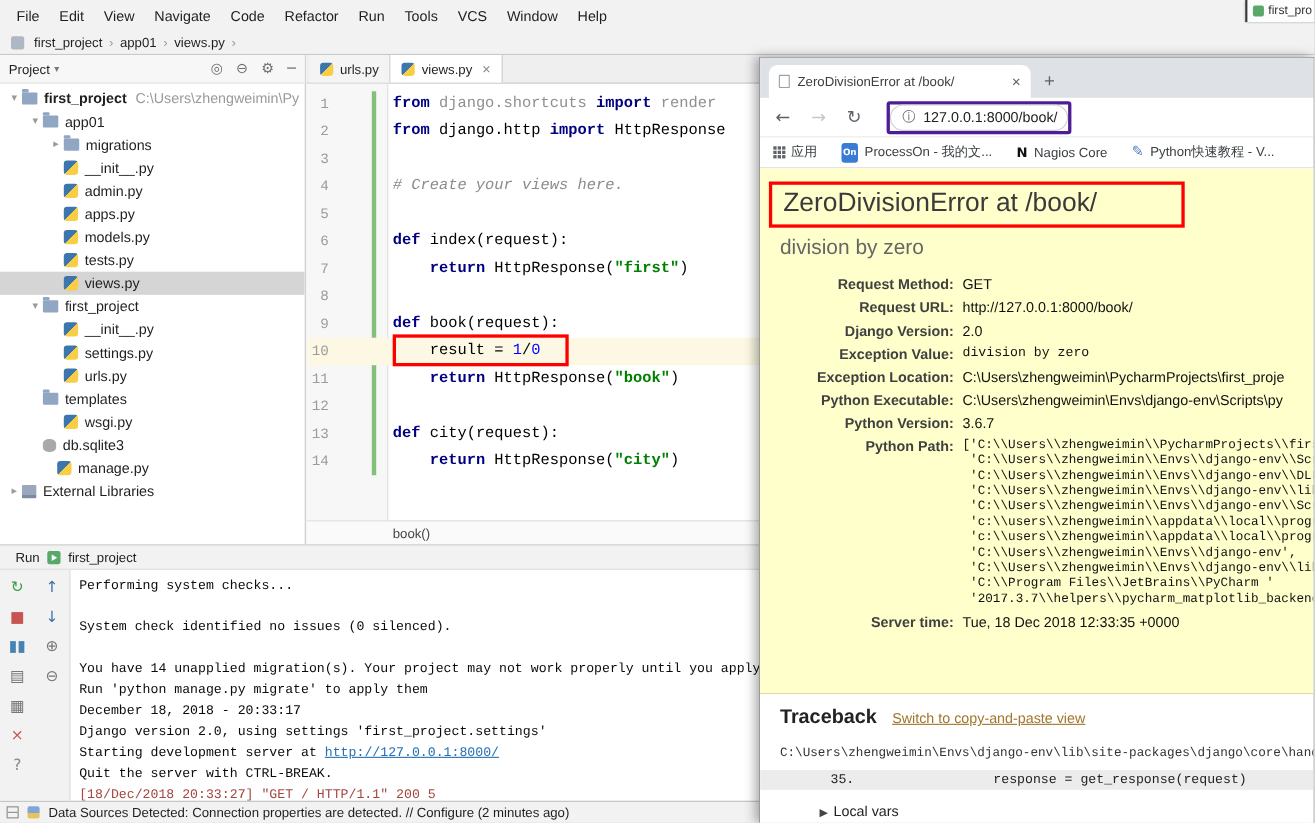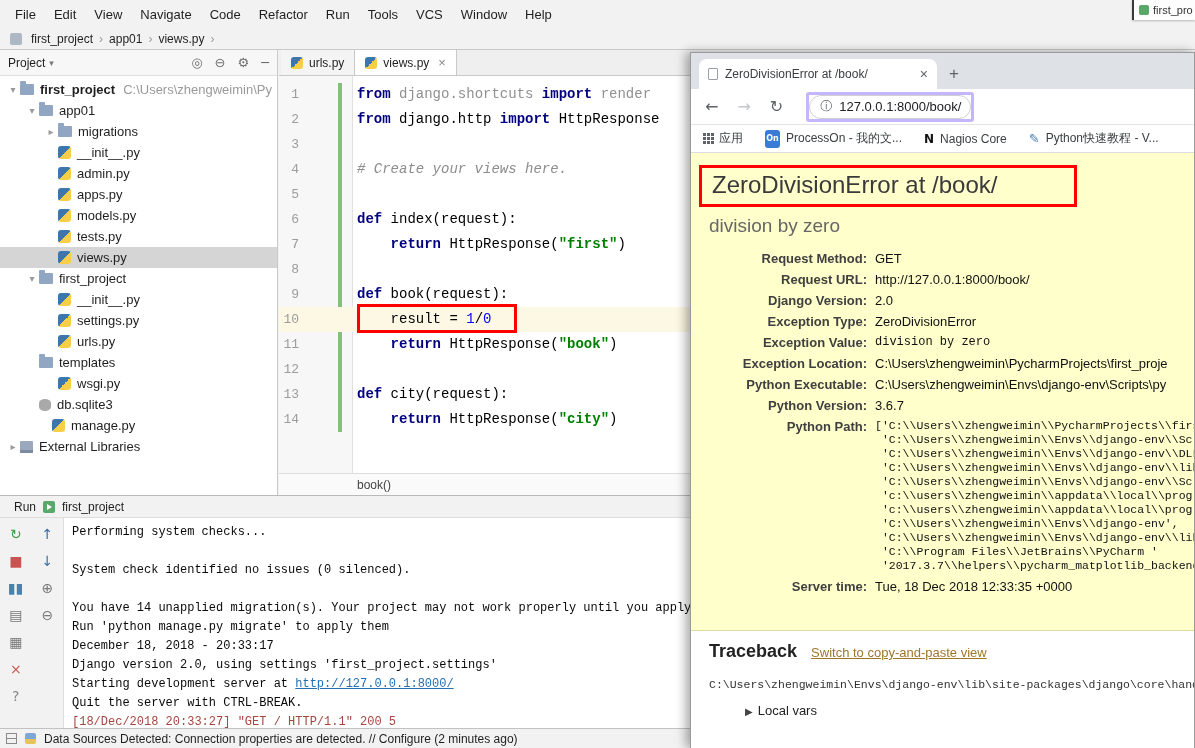--- a/index.html
+++ b/index.html
@@ -114,21 +114,21 @@
 .b-tab-title{flex:1;overflow:hidden;white-space:nowrap}
 .b-tab-close{color:#5f6368;font-size:14px;cursor:pointer}
 .b-tab-close::after{content:"×"}
 .ic-doc{width:10px;height:12px;border:1px solid #9aa0a6;border-radius:1px;background:#fff;flex:0 0 auto}
 .b-newtab{margin:0 0 5px 12px;font-size:17px;color:#5f6368;cursor:pointer}
 .b-newtab::after{content:"+"}
 .btoolbar{height:36px;background:#fff;border-bottom:1px solid #e4e4e4;display:flex;
   align-items:center;padding-left:14px;font-family:"DejaVu Sans",sans-serif}
 .nav-btn{font-size:16px;color:#5f6368;margin-right:19px;cursor:pointer}
 .nav-btn.disabled{color:#c4c7cc}
-.addr-annotation{border:3px solid #c4b5fd;border-radius:3px;margin-left:4px}
+.addr-annotation{border:3px solid #4c1d95;border-radius:3px;margin-left:4px}
 .addr{display:flex;align-items:center;gap:7px;width:162px;height:24px;background:#fff;
   border:1px solid #d0d0d0;border-radius:12px;padding:0 10px;font-size:13px;color:#202124;
   font-family:"Liberation Sans",sans-serif}
 .info-ic{color:#5f6368;font-size:12px;font-family:"DejaVu Sans",sans-serif;cursor:pointer}
 .info-ic::after{content:"ⓘ"}
 .url{white-space:nowrap}
 .bmbar{height:28px;background:#fff;border-bottom:1px solid #dadce0;display:flex;
   align-items:center;padding-left:12px;gap:22px;font-size:12px;color:#3c4043}
 .bm-item{display:flex;align-items:center;gap:6px;cursor:pointer;white-space:nowrap}
 .bm-ic{flex:0 0 auto;font-family:"DejaVu Sans",sans-serif}
@@ -445,24 +445,20 @@
             </div>
             <div class="meta-row">
               <span class="meta-label">Request URL:</span>
               <span class="meta-value">http://127.0.0.1:8000/book/</span>
             </div>
             <div class="meta-row">
               <span class="meta-label">Django Version:</span>
               <span class="meta-value">2.0</span>
             </div>
             <div class="meta-row">
-              <span class="meta-label">Exception Type:</span>
-              <span class="meta-value">ZeroDivisionError</span>
-            </div>
-            <div class="meta-row">
               <span class="meta-label">Exception Value:</span>
               <span class="meta-value mono">division by zero</span>
             </div>
             <div class="meta-row">
               <span class="meta-label">Exception Location:</span>
               <span class="meta-value">C:\Users\zhengweimin\PycharmProjects\first_proje</span>
             </div>
             <div class="meta-row">
               <span class="meta-label">Python Executable:</span>
               <span class="meta-value">C:\Users\zhengweimin\Envs\django-env\Scripts\py</span>
@@ -480,20 +476,24 @@
               <span class="meta-value">Tue, 18 Dec 2018 12:33:35 +0000</span>
             </div>
           </div>
       </div>
       <div class="traceback">
         <div class="tb-head">
           <span class="tb-title">Traceback</span>
           <a class="tb-switch">Switch to copy-and-paste view</a>
         </div>
         <div class="tb-path">C:\Users\zhengweimin\Envs\django-env\lib\site-packages\django\core\handlers\excep</div>
+        <div class="tb-line">
+          <span class="tb-no">35.</span>
+          <span class="tb-code">response = get_response(request)</span>
+        </div>
         <div class="tb-localvars">
           <span class="tri"></span><span>Local vars</span>
         </div>
       </div>
     </div>
   </div>
 
   <div class="fragment">
     <span class="frag-ic"></span>
     <span>first_pro</span>

